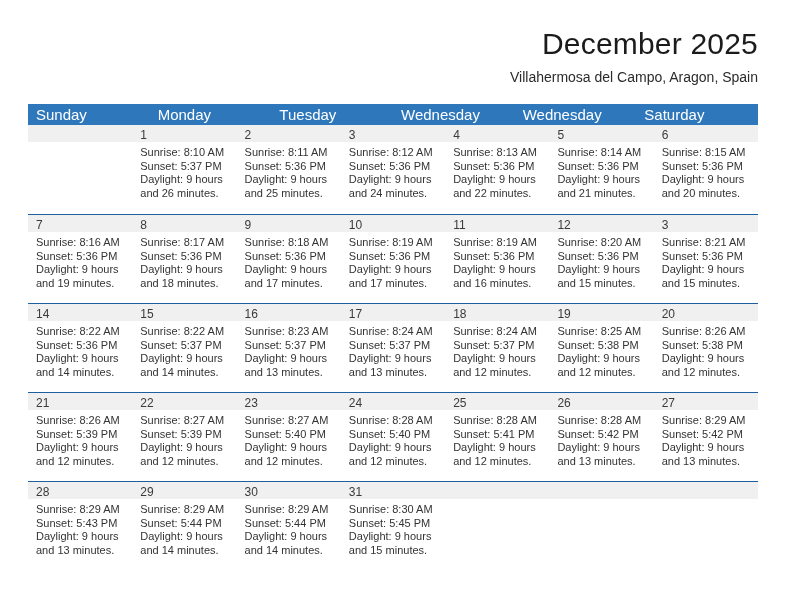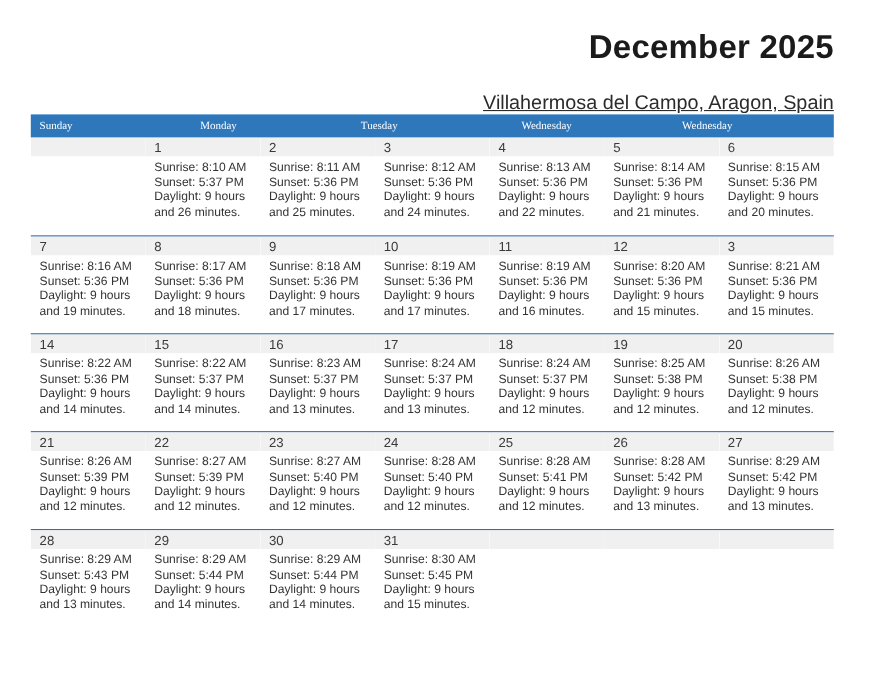--- a/index.html
+++ b/index.html
@@ -64,54 +64,52 @@
   }
 
   .titles {
     position: absolute;
     right: 0;
     top: 0;
     text-align: right;
   }
   .cal-title {
     font-size: 30px;
-    font-weight: bold;
+    font-weight: normal;
     color: #1b1b1b;
     line-height: 36px;
     letter-spacing: 0.2px;
   }
   .cal-subtitle {
-    margin-top: 22px;
-    font-size: 18px;
+    margin-top: 6px;
+    font-size: 14px;
     color: #2b2b2b;
     line-height: 18px;
-    text-decoration: underline;
   }
 
   
   .calendar {
     position: absolute;
     left: 28px;
     top: 104px;
     width: 730px;
   }
   .weekday-row {
     display: flex;
     background: #2e77bb;
     height: 21px;
   }
   .weekday {
     flex: 1 1 0;
     color: #ffffff;
-    font-size: 10px;
+    font-size: 15px;
     line-height: 21px;
     padding-left: 8px;
     box-sizing: border-box;
     white-space: nowrap;
-    font-family: Liberation Serif, serif;
   }
   .week-row {
     display: flex;
     border-top: 1.4px solid #1f5fa0;
     height: 89px;
     box-sizing: border-box;
   }
   .week-row.first {
     border-top: none;
   }
@@ -160,20 +158,21 @@
 
   </div>
 
   <div class="calendar">
     <div class="weekday-row" id="weekday-row">
         <div class="weekday">Sunday</div>
         <div class="weekday">Monday</div>
         <div class="weekday">Tuesday</div>
         <div class="weekday">Wednesday</div>
         <div class="weekday">Wednesday</div>
+        <div class="weekday">Saturday</div>
       </div>
     <div id="weeks-container">
         <div class="week-row first">
           <div class="day-cell empty">
             <div class="day-number-band"><span class="day-number"></span></div>
             <div class="day-info">
               <div></div>
               <div></div>
               <div></div>
               <div></div>

